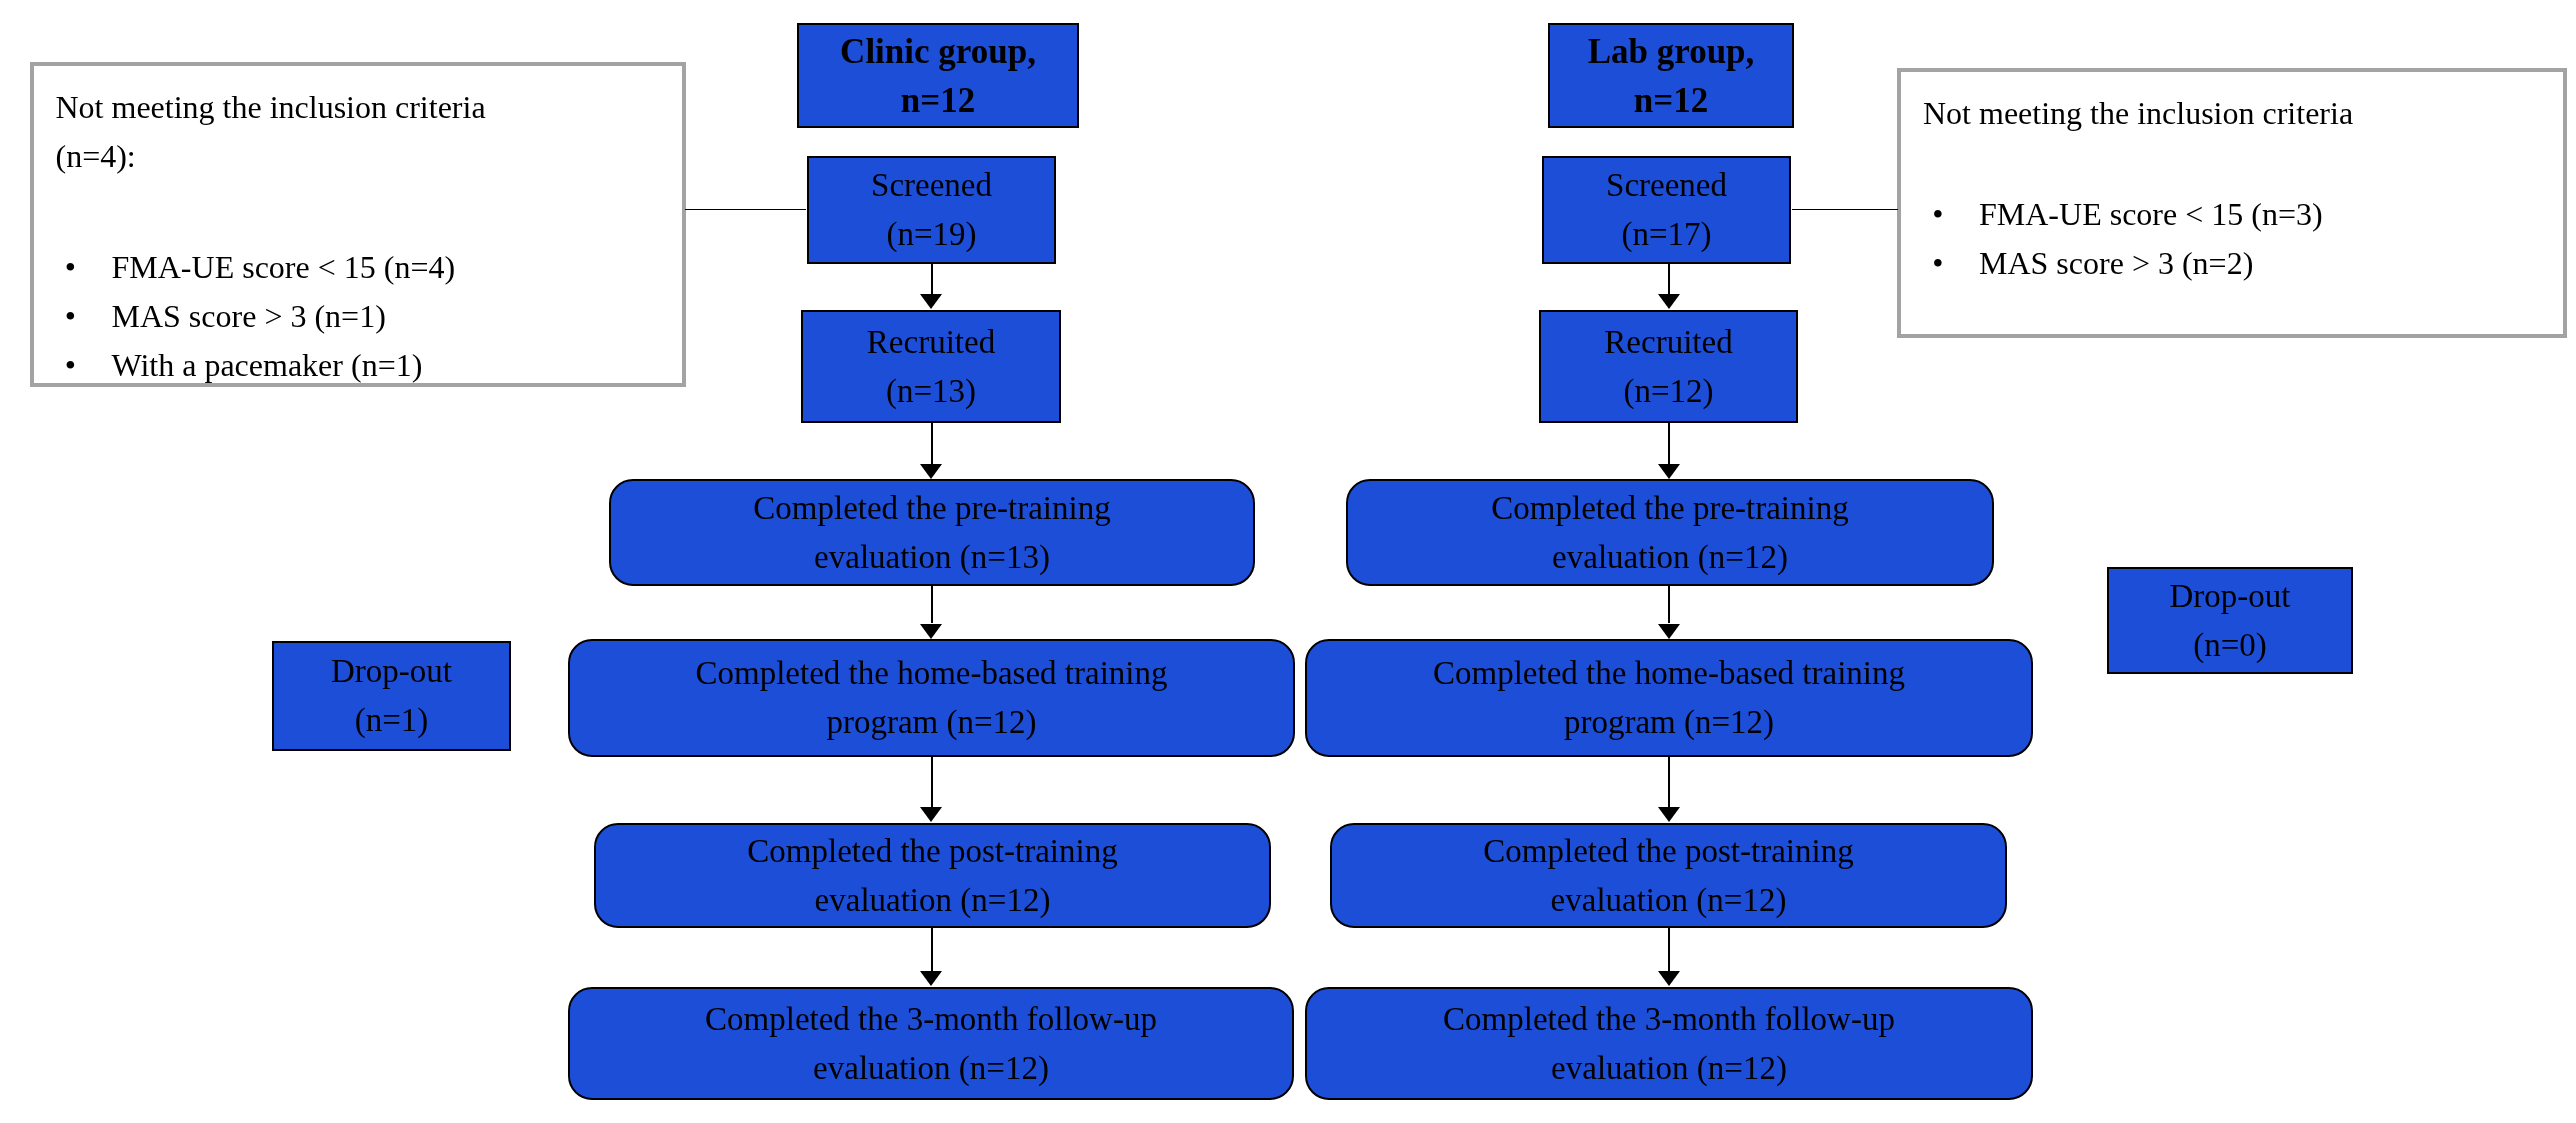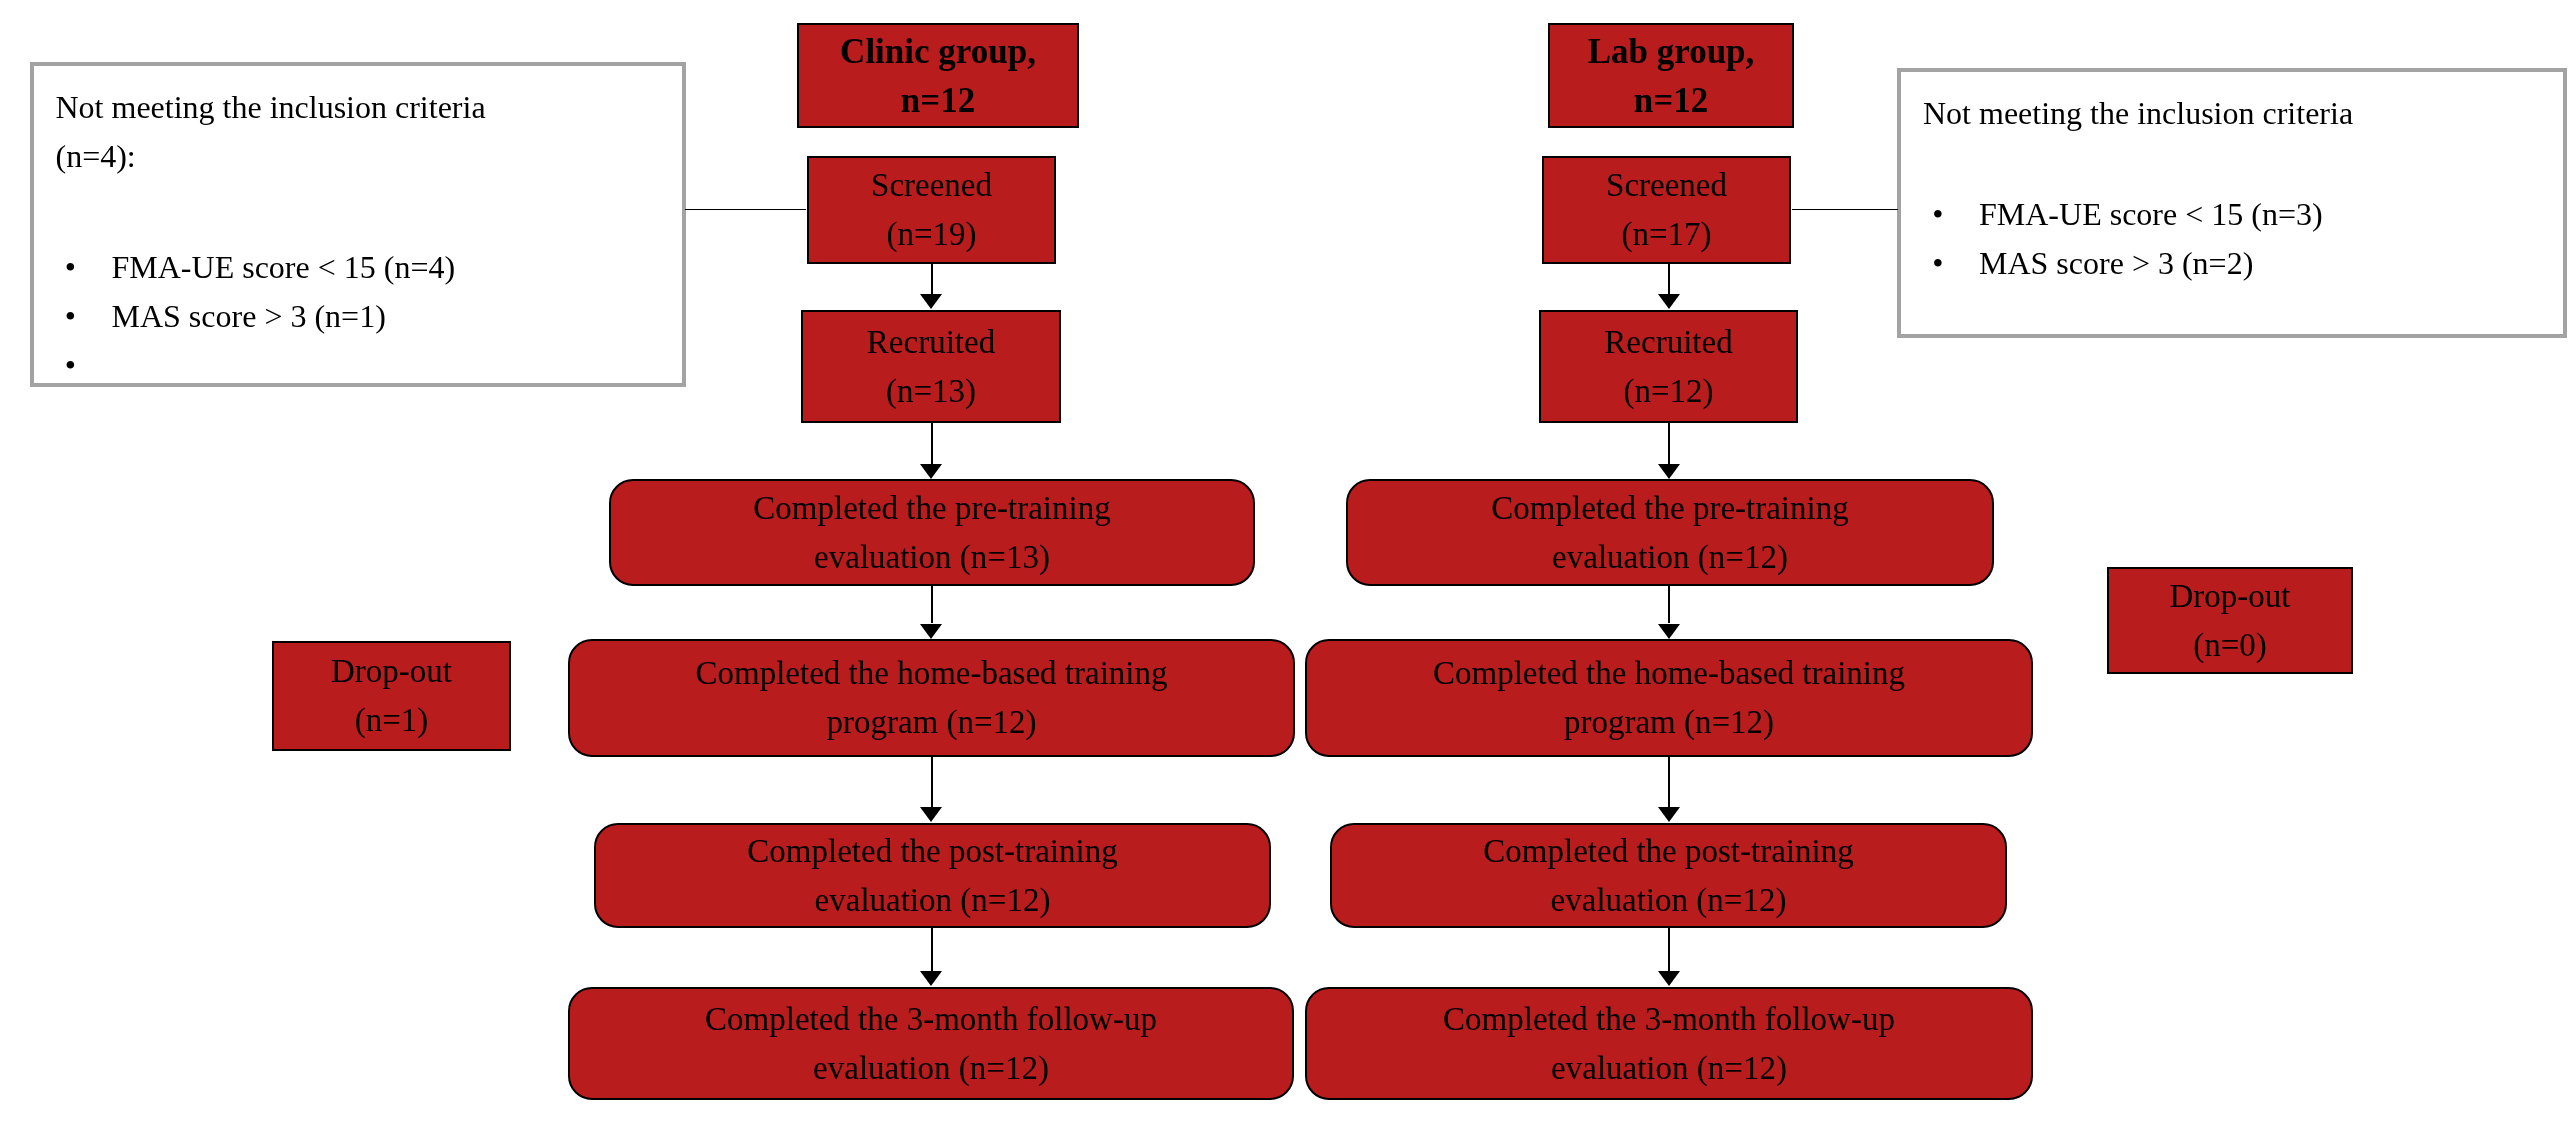--- a/index.html
+++ b/index.html
@@ -13,21 +13,21 @@
     height: 1123px;
     background: #ffffff;
     font-family: "Liberation Serif", "DejaVu Serif", serif;
     color: #000000;
     overflow: hidden;
   }
   .box {
     position: absolute;
     box-sizing: border-box;
     border: 2px solid #000000;
-    background: #b91c1c;
+    background: #1d4ed8;
     display: flex;
     flex-direction: column;
     align-items: center;
     justify-content: center;
     text-align: center;
     font-size: 33px;
     line-height: 49px;
   }
   .box.wide { border-width: 2.6px; border-radius: 24px; }
   .box.header {
@@ -91,20 +91,21 @@
       <li>
         <span class="bullet-marker">•</span>
         <span>FMA-UE score &lt; 15 (n=4)</span>
       </li>
       <li>
         <span class="bullet-marker">•</span>
         <span>MAS score &gt; 3 (n=1)</span>
       </li>
       <li>
         <span class="bullet-marker">•</span>
+        <span>With a pacemaker (n=1)</span>
       </li>
     </ul>
   </div>
 
   <div class="excl" style="left:1897px; top:68px; width:670px; height:270px;">
     <span class="tline">Not meeting the inclusion criteria</span>
     <ul class="bullets short">
       <li>
         <span class="bullet-marker">•</span>
         <span>FMA-UE score &lt; 15 (n=3)</span>

